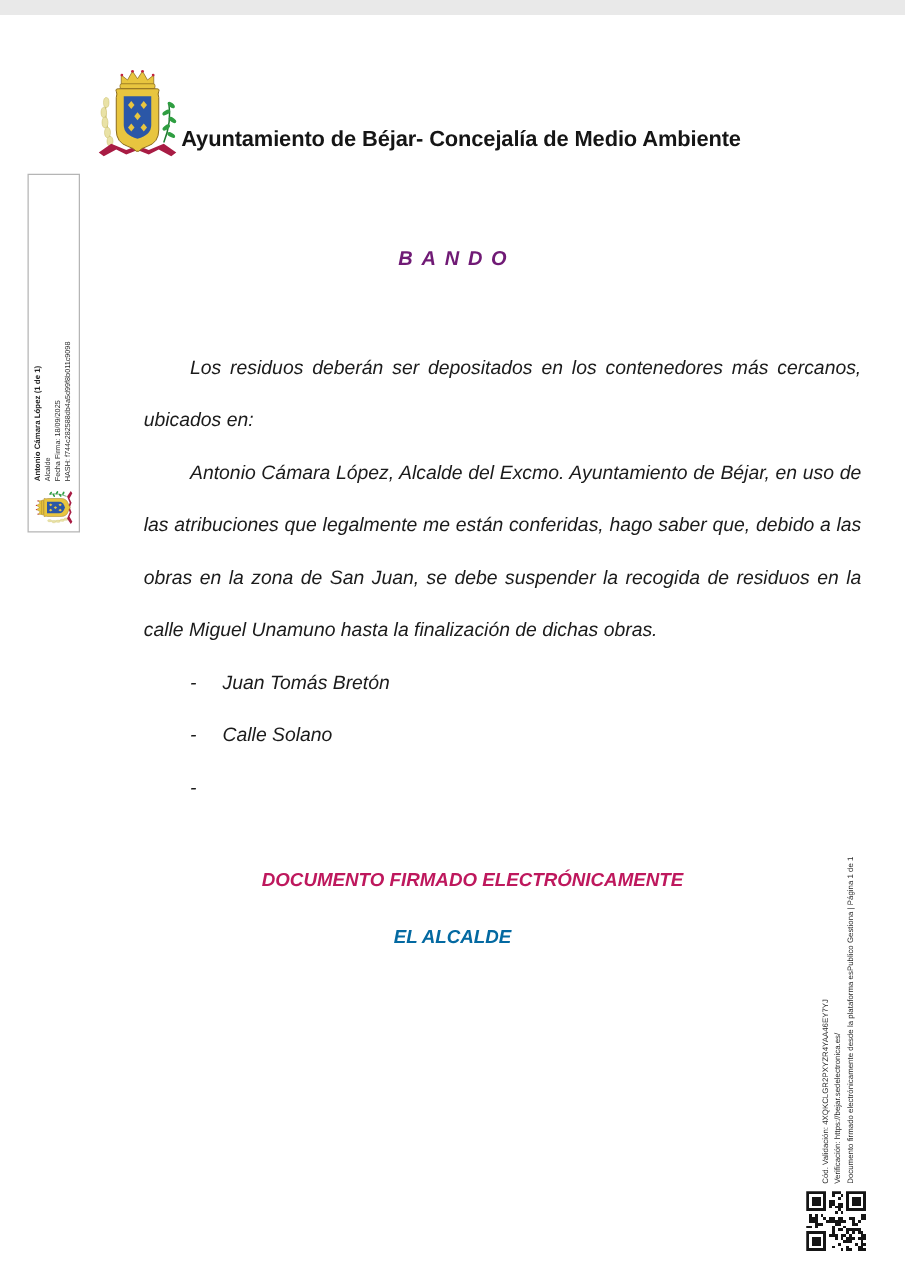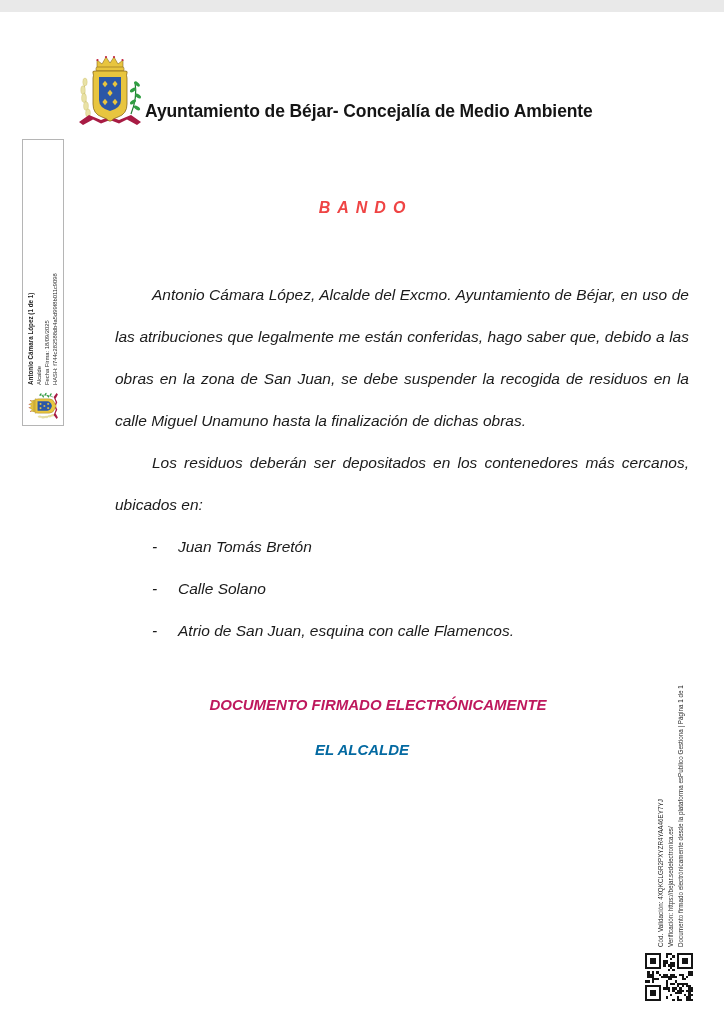--- a/index.html
+++ b/index.html
@@ -11,21 +11,21 @@
   
   .logo-main{position:absolute;left:74px;top:40px;width:72px;height:78px;}
   .header-title{
     position:absolute;left:145px;top:89px;width:540px;
     font-size:17.5px;font-weight:700;color:#151515;letter-spacing:-0.1px;
   }
   
   .bando-heading{
     position:absolute;left:0;top:187px;width:100%;text-align:center;
     font-size:16px;font-weight:700;font-style:italic;letter-spacing:7px;text-indent:7px;
-    color:#ef4444;
+    color:#701a75;
   }
   .content{
     position:absolute;left:115px;top:262px;width:574px;
     font-size:15.5px;font-style:italic;line-height:42px;
     text-align:justify;color:#1b1b1b;
   }
   .content p{margin:0;text-indent:37px;}
   .bullet-list{margin:0;}
   .bullet-item{position:relative;padding-left:63px;text-align:left;}
   .bullet-dash{position:absolute;left:37px;top:0;}
@@ -130,34 +130,33 @@
         <div class="stamp-line">Alcalde</div>
         <div class="stamp-line">Fecha Firma: 18/09/2025</div>
         <div class="stamp-line">HASH: f744c282588db4a5d99f8b011c9098</div>
       </div>
     </div>
   </div>
 
   <div class="bando-heading">BANDO</div>
 
   <div class="content">
+    <p>Los residuos deberán ser depositados en los contenedores más cercanos, ubicados en:</p>
     <p>Antonio Cámara López, Alcalde del Excmo. Ayuntamiento de Béjar, en uso de las atribuciones que legalmente me están conferidas, hago saber que, debido a las obras en la zona de San Juan, se debe suspender la recogida de residuos en la calle Miguel Unamuno hasta la finalización de dichas obras.</p>
-    <p>Los residuos deberán ser depositados en los contenedores más cercanos, ubicados en:</p>
     <div class="bullet-list">
       <div class="bullet-item">
         <span class="bullet-dash">-</span>
         <span>Juan Tomás Bretón</span>
       </div>
       <div class="bullet-item">
         <span class="bullet-dash">-</span>
         <span>Calle Solano</span>
       </div>
       <div class="bullet-item">
         <span class="bullet-dash">-</span>
-        <span>Atrio de San Juan, esquina con calle Flamencos.</span>
       </div>
     </div>
   </div>
 
   <div class="footer-line-1">DOCUMENTO FIRMADO ELECTRÓNICAMENTE</div>
   <div class="footer-line-2">EL ALCALDE</div>
 
   <div class="stamp-right">
     <div class="rot-inner">
       <div class="vstamp-line">Cód. Validación: 4XQKCLGR2PXYZR4YAA46EY7YJ</div>

